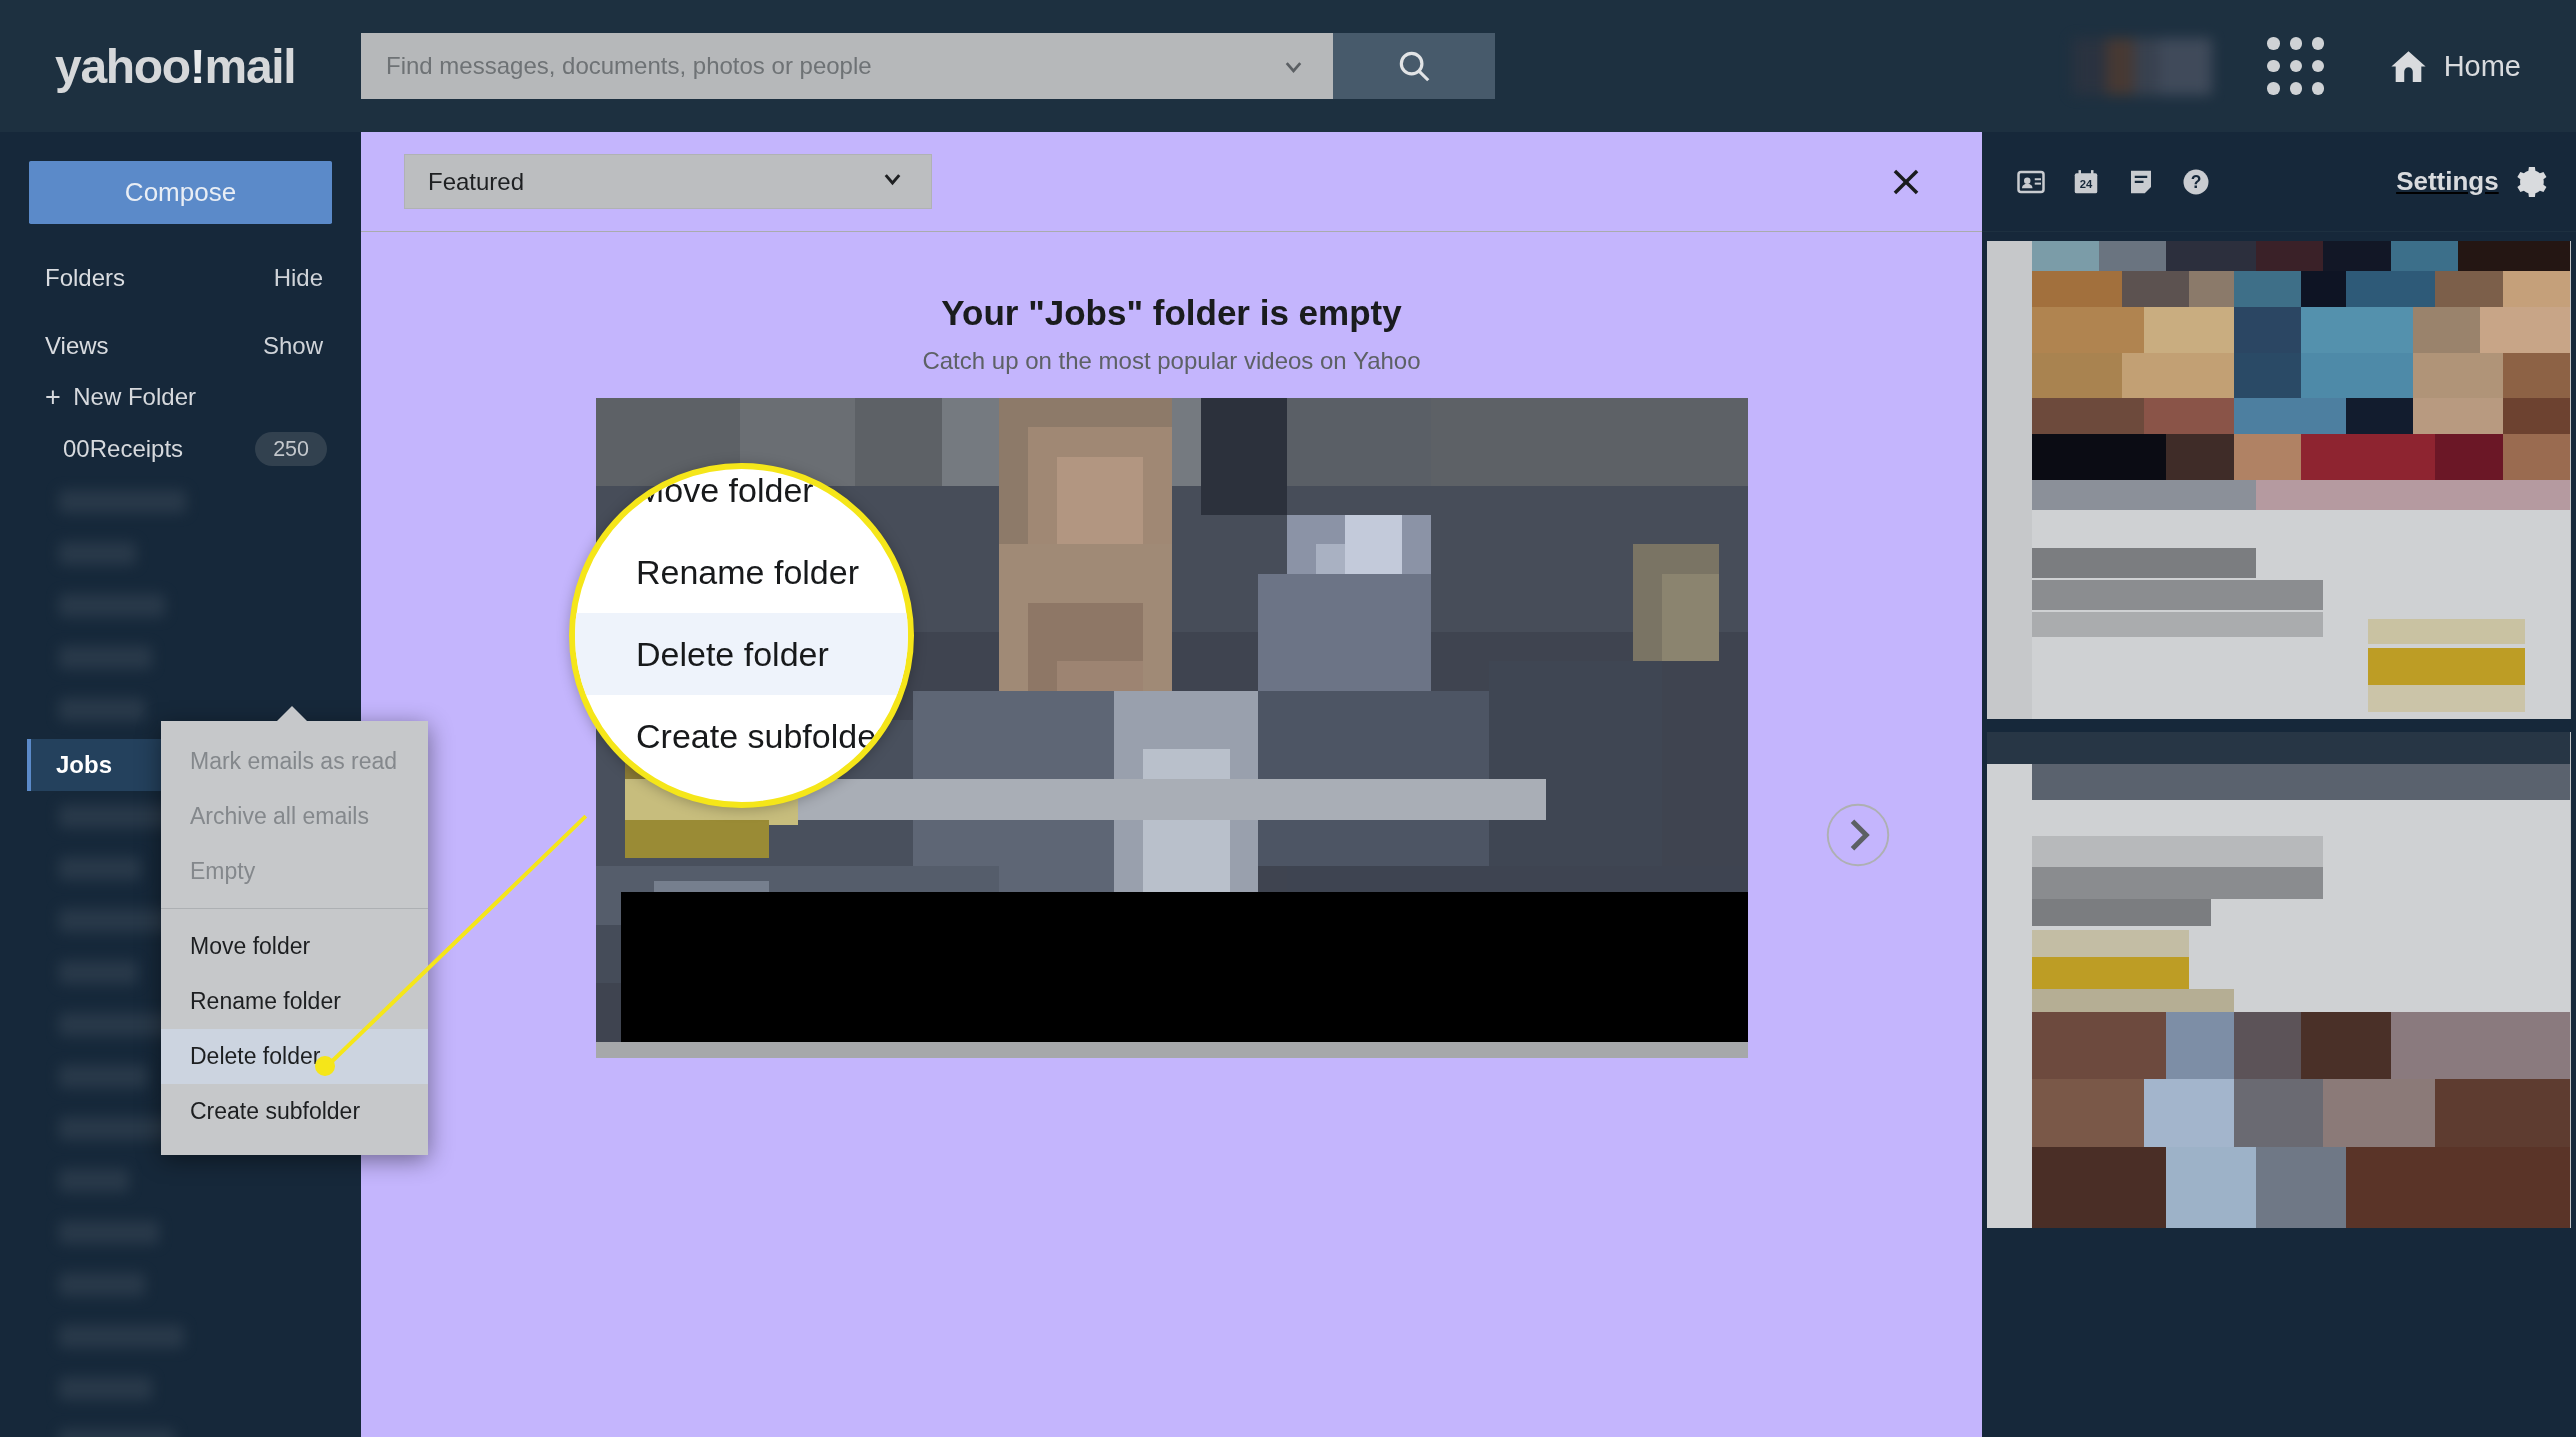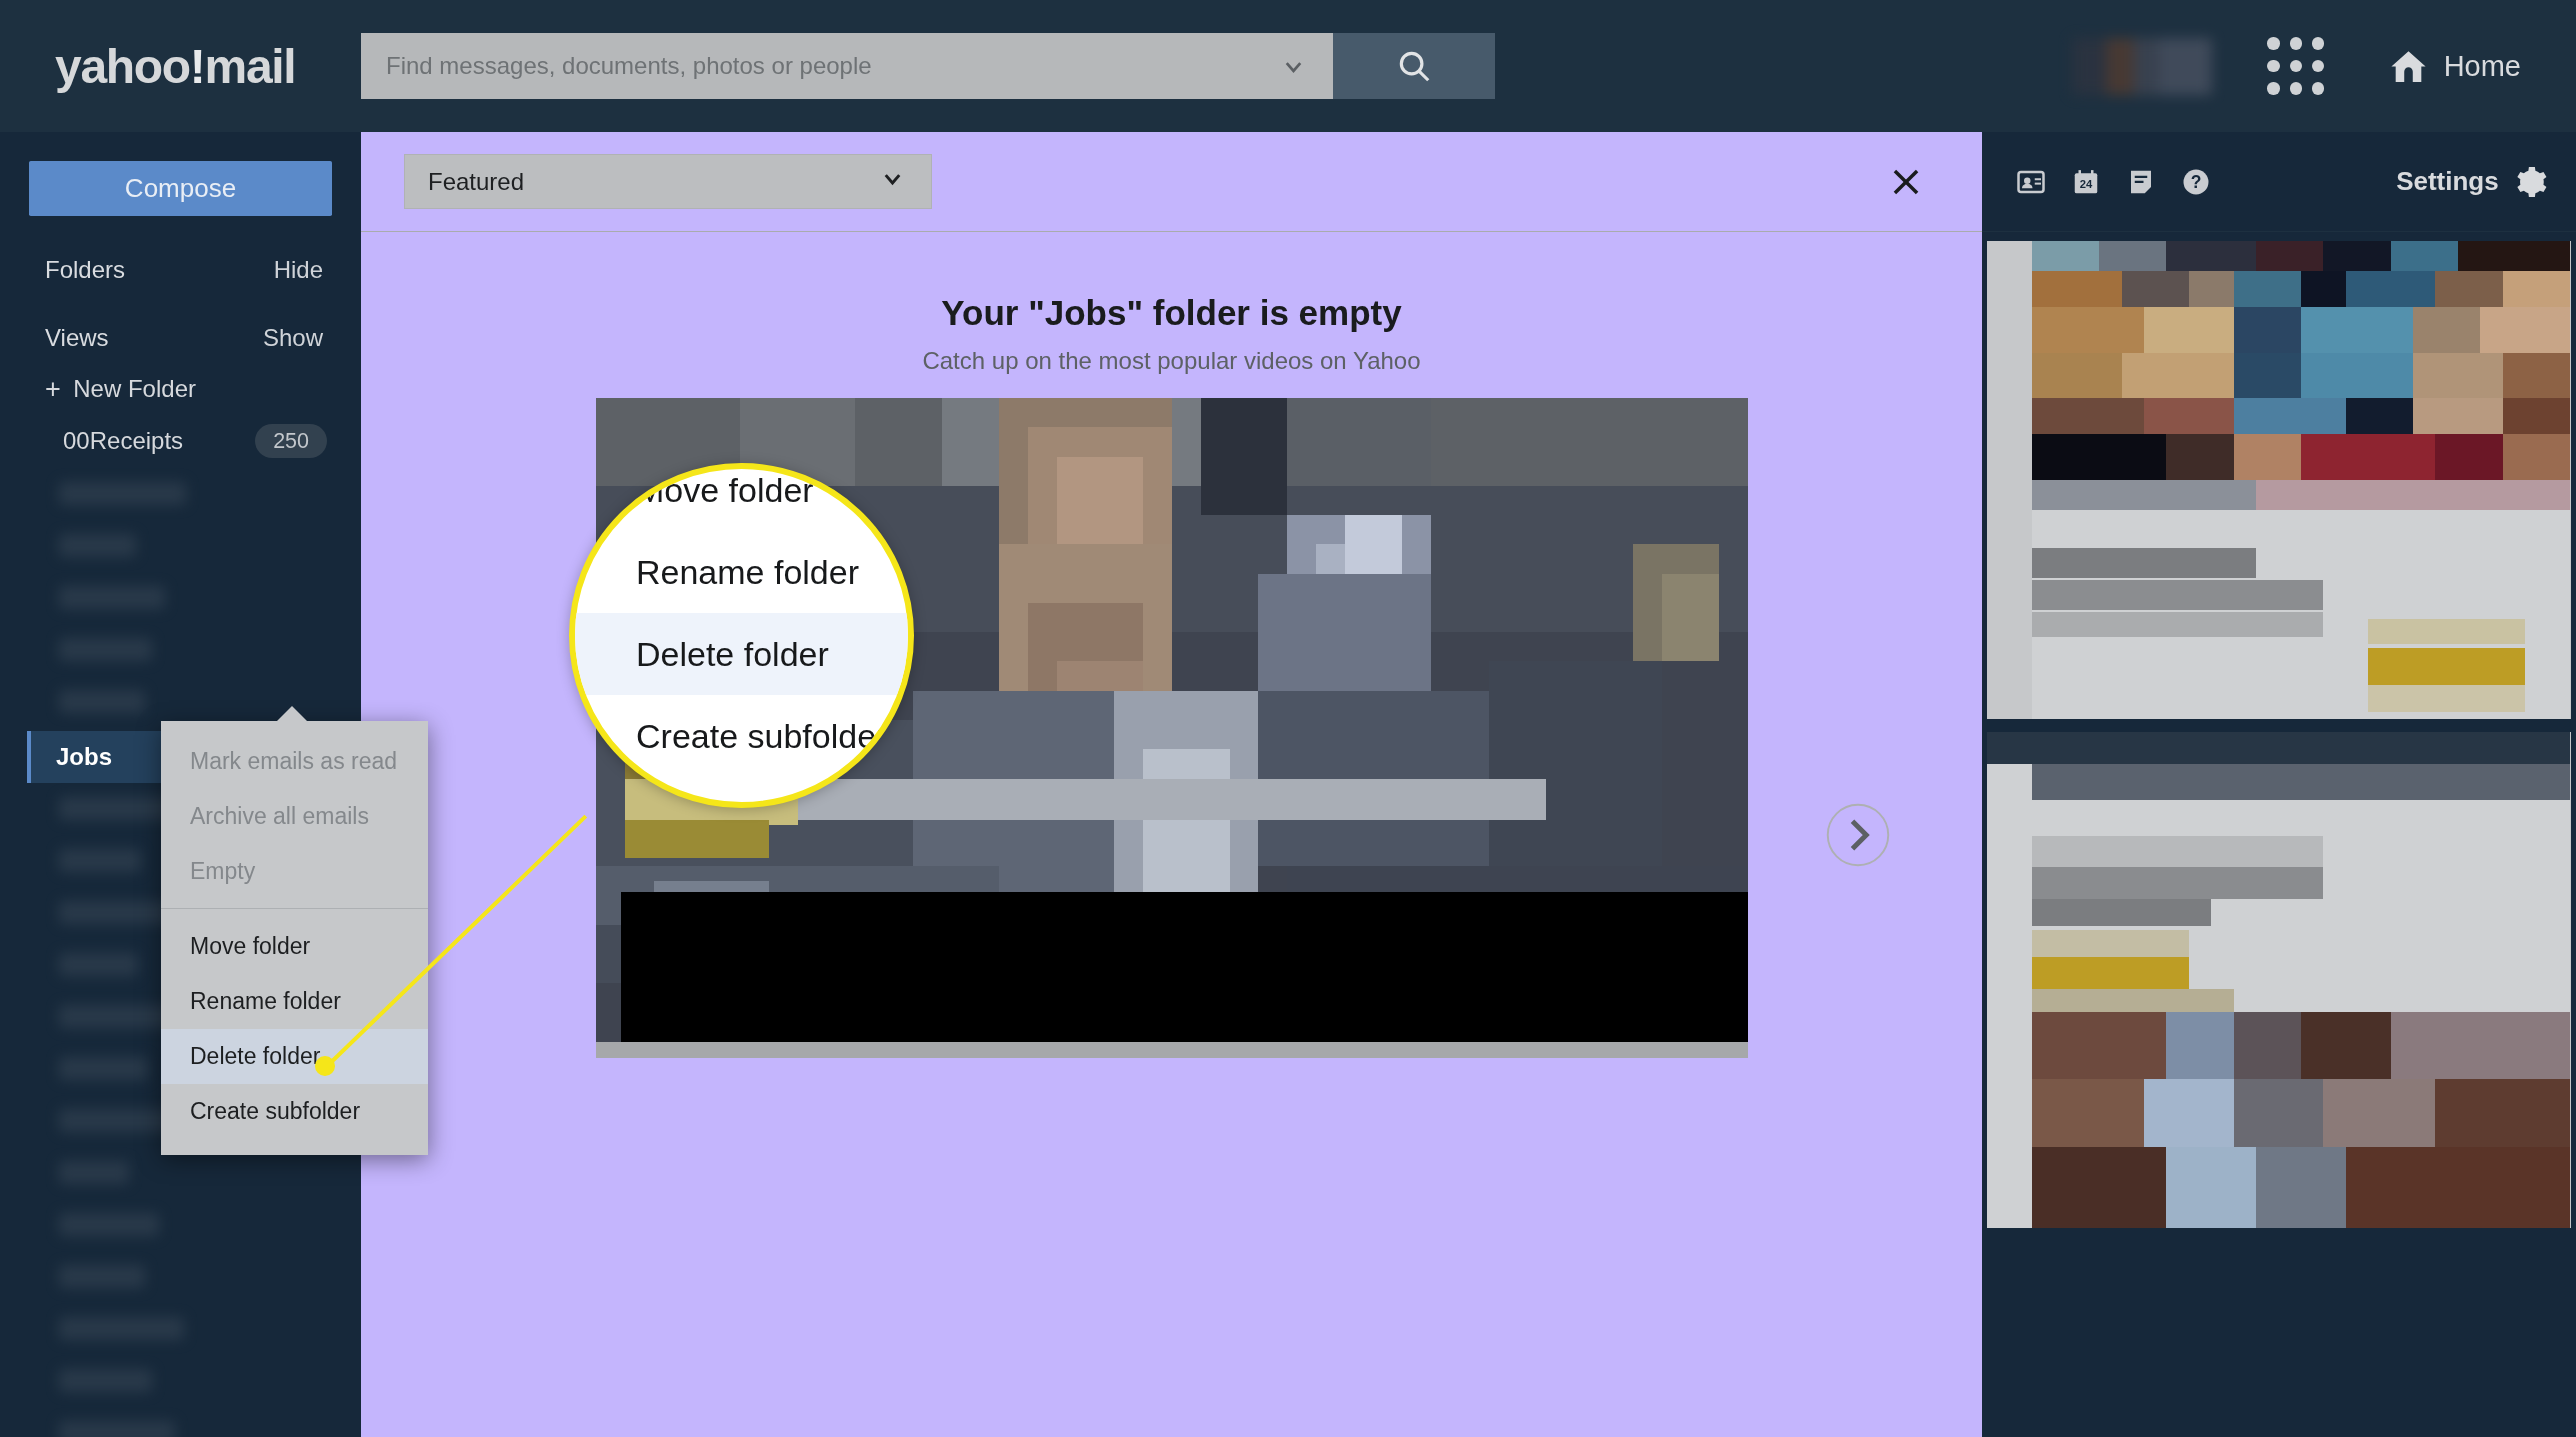--- a/index.html
+++ b/index.html
@@ -63,21 +63,21 @@
   .apps-grid i { width: 12.5px; height: 12.5px; border-radius: 50%; background: #cfd2d5; display:block; }
   .home-link { display: flex; align-items: center; gap: 14.3px; cursor: pointer; }
   .home-label { font-size: 29px; color: #d9dbde; }
 
   
   .sidebar {
     position: absolute; left: 0; top: 132px; width: 361px; height: 1305px;
     background: #16283a;
   }
   .compose-btn {
-    margin: 29px 29px 0 29px; height: 55px; background: #5b8ac9;
+    margin: 29px 29px 0 29px; height: 63px; background: #5b8ac9;
     display: flex; align-items: center; justify-content: center;
     color: #e9eef5; font-size: 26px; cursor: pointer; border-radius: 1.8px;
   }
   .side-row {
     display: flex; align-items: center; justify-content: space-between;
     padding: 0 38px 0 45px; height: 50px; color: #d9dce0; font-size: 24px;
   }
   .side-row .act { color: #cfd3d8; cursor: pointer; }
   .side-sub { padding-left: 45px; display:flex; align-items:center; gap: 12.5px; height: 52px; color:#d6d9dd; font-size:24px; cursor:pointer;}
   .plus { font-size: 27px; line-height: 1; }
@@ -185,21 +185,21 @@
   
   .rightpanel {
     position: absolute; left: 1982px; top: 132px; width: 594px; height: 1305px;
     background: #16283a;
   }
   .rp-icons {
     height: 100px; display: flex; align-items: center; padding: 0 27px 0 21.5px;
     border-bottom: 0.9px solid #1d3040;
   }
   .rp-ic { width: 55px; height: 50px; display:flex; align-items:center; justify-content:center; cursor:pointer; }
-  .rp-settings { margin-left: auto; display: flex; align-items: center; gap: 14.3px; cursor: pointer; }
+  .rp-settings { margin-left: auto; display: flex; align-items: center; gap: 14.3px; cursor: pointer; text-decoration: underline; }
   .rp-settings-label { font-size: 26px; color: #d9dbde; font-weight: bold; }
 
   .ad-card {
     margin: 9px 5.4px 0 5.4px; background: #c3c5c7; height: 478px; overflow:hidden; position:relative;
     cursor: pointer;
   }
   .ad-card2 { margin-top: 12.5px; height: 496px; }
 </style>
 </head>
 <body>

